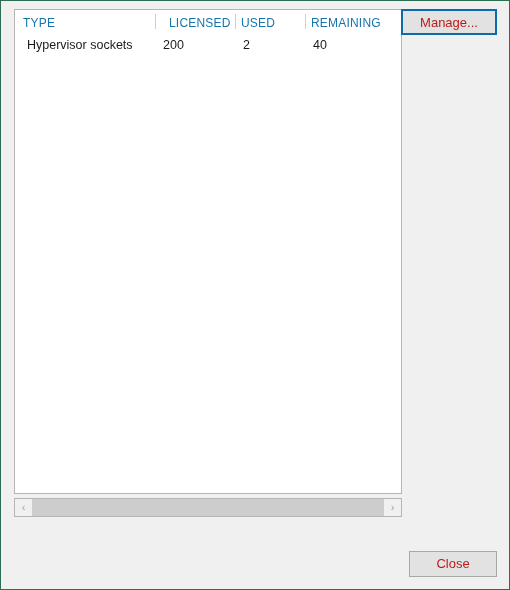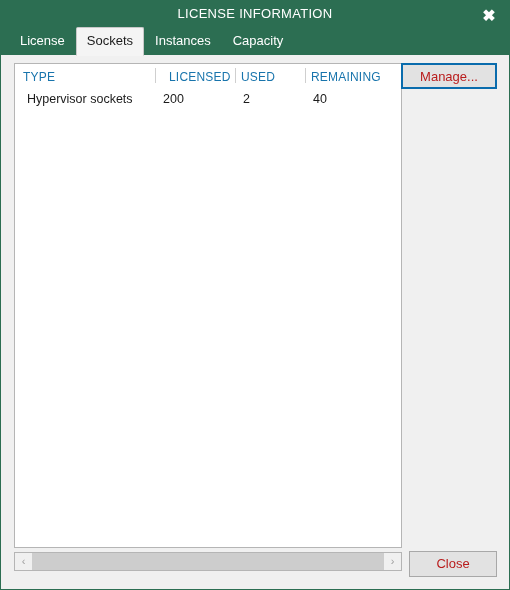--- a/index.html
+++ b/index.html
@@ -230,31 +230,20 @@
     width: 88px;
     height: 26px;
     line-height: 24px;
   }
 </style>
 </head>
 <body>
 
 <div class="dialog">
 
-  <div class="titlebar">
-    <div class="title-text">LICENSE INFORMATION</div>
-    <div class="close-x">✖</div>
-
-    <div class="tabstrip">
-      <div class="tab">License</div>
-      <div class="tab active">Sockets</div>
-      <div class="tab">Instances</div>
-      <div class="tab">Capacity</div>
-    </div>
-  </div>
 
   <div class="body">
 
     <div class="grid-panel">
 
       <div class="grid-header">
         <div class="col c0">TYPE</div>
         <div class="sep s1"></div>
         <div class="col c1">LICENSED</div>
         <div class="sep s2"></div>

